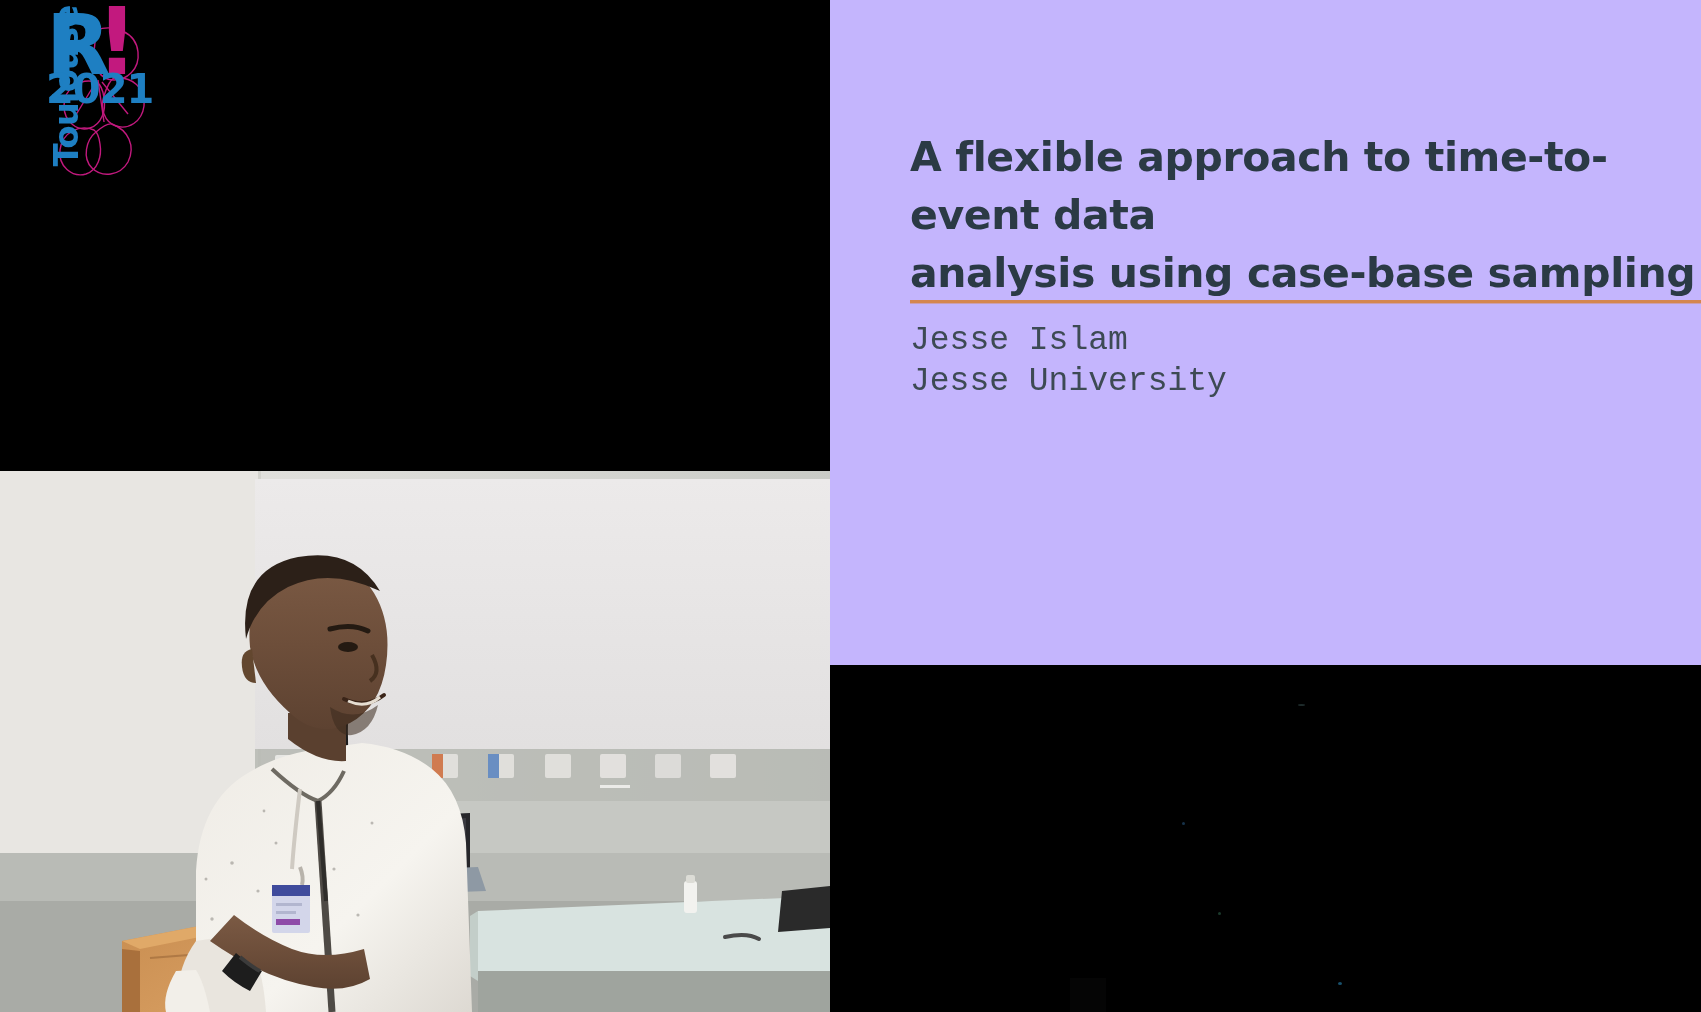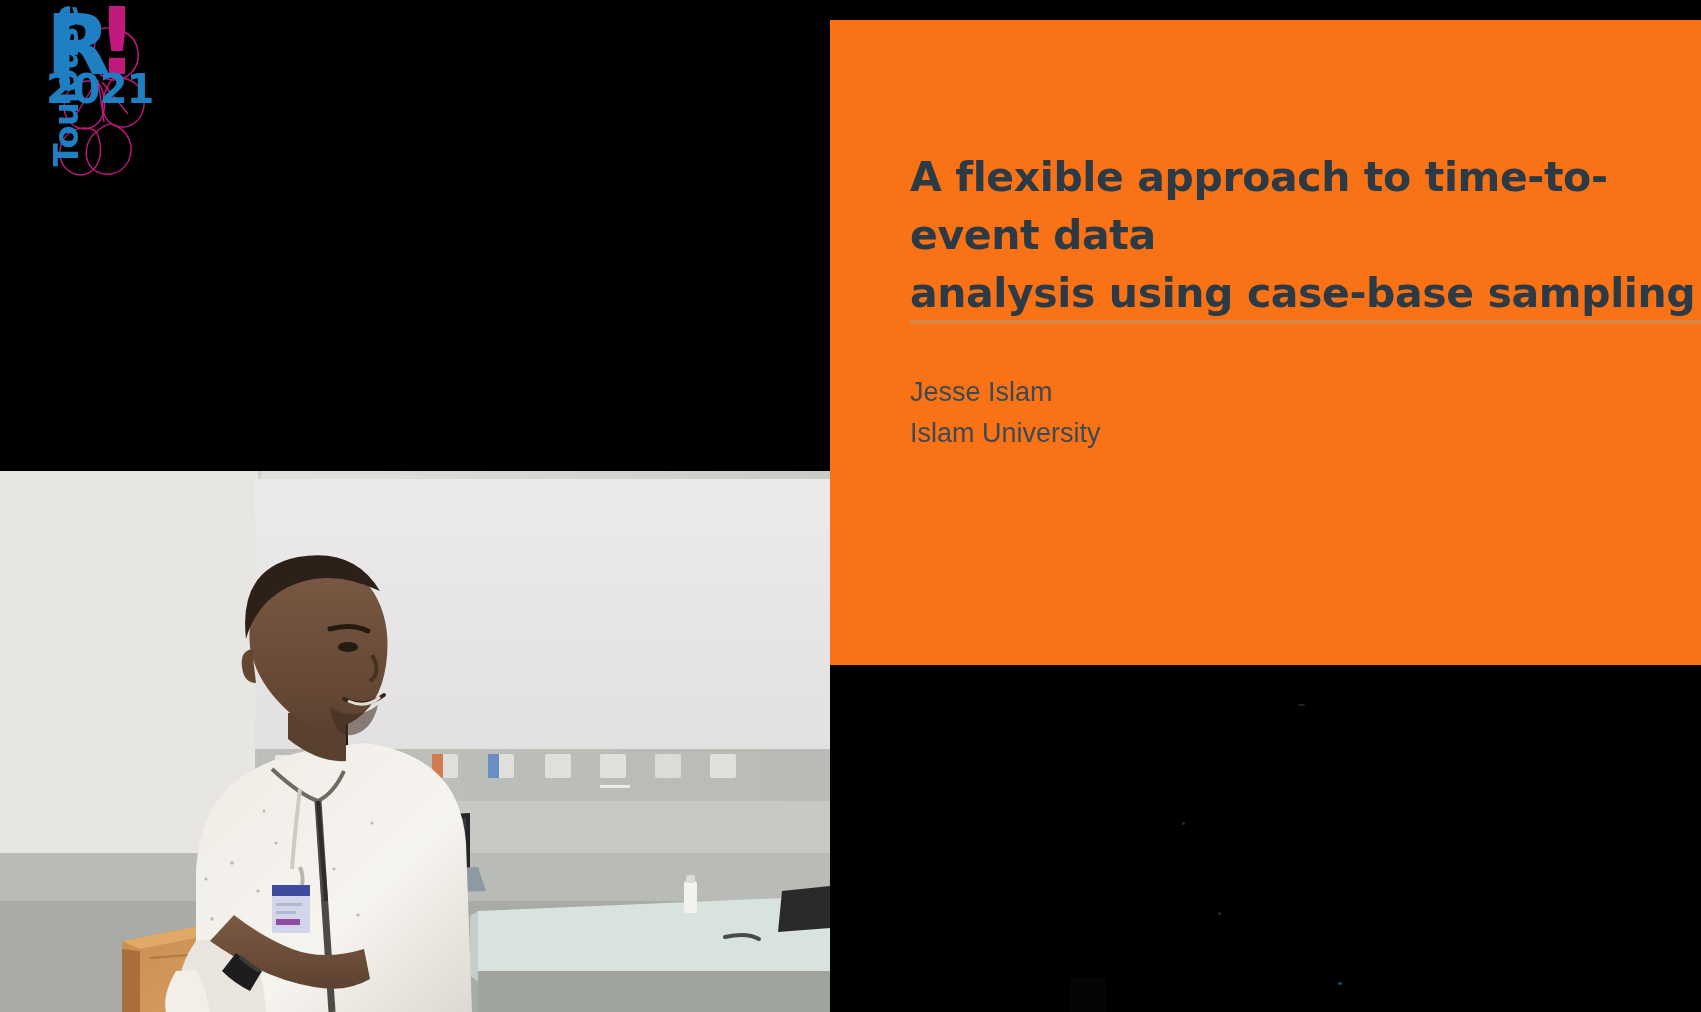--- a/index.html
+++ b/index.html
@@ -53,39 +53,38 @@
   
   .video-bottom {
     position:absolute; left:0; top:471px; width:830px; height:541px;
     overflow:hidden; background:#b9b7b1;
   }
   .photo { position:absolute; inset:0; }
 
   
   .slide {
     position:absolute; left:830px; top:0; width:871px; height:797px;
-    background:#f97316;
-    margin-top:20px;
+    background:#c4b5fd;
   }
   .slide-title {
     position:absolute; left:80px; top:128px; width:820px;
     font-family:"DejaVu Sans", sans-serif;
     font-size:41px; font-weight:bold; line-height:58px;
     color:#2b3a45;
     letter-spacing:-0.4px;
   }
   .slide-rule {
     position:absolute; left:80px; top:300px; right:0; height:3px;
     background:#d4864f;
     box-shadow:0 1px 0 rgba(212,134,79,.45);
   }
   .slide-meta {
-    position:absolute; left:80px; top:352px; width:600px;
-    font-family:Liberation Sans, sans-serif;
-    font-size:27px; line-height:41px; color:#3d4a54;
+    position:absolute; left:80px; top:320px; width:600px;
+    font-family:Liberation Mono, monospace;
+    font-size:33px; line-height:41px; color:#3d4a54;
   }
   .slide-meta div { white-space:nowrap; }
 
   .video-right {
     position:absolute; left:830px; top:665px; width:871px; height:347px;
     background:#000; overflow:hidden;
   }
   .speck { position:absolute; border-radius:50%; }
 </style>
 </head>
@@ -280,21 +279,21 @@
   <div class="slide">
     <div class="slide-title">
       <div>A flexible approach to time-to-event data</div>
       <div>analysis using case-base sampling</div>
     </div>
 
     <div class="slide-rule"></div>
 
     <div class="slide-meta">
       <div>Jesse Islam</div>
-      <div>Islam University</div>
+      <div>Jesse University</div>
     </div>
   </div>
 
   <div class="video-right">
     <span class="speck" style="left:468px;top:39px;width:7px;height:2px;background:#1e2b2b;"></span>
     <span class="speck" style="left:352px;top:157px;width:3px;height:3px;background:#17324a;"></span>
     <span class="speck" style="left:388px;top:247px;width:3px;height:3px;background:#1b3a2c;"></span>
     <span class="speck" style="left:508px;top:317px;width:4px;height:3px;background:#18506b;"></span>
     <span class="speck" style="left:240px;top:313px;width:36px;height:52px;background:#050505;border-radius:0;"></span>
   </div>

